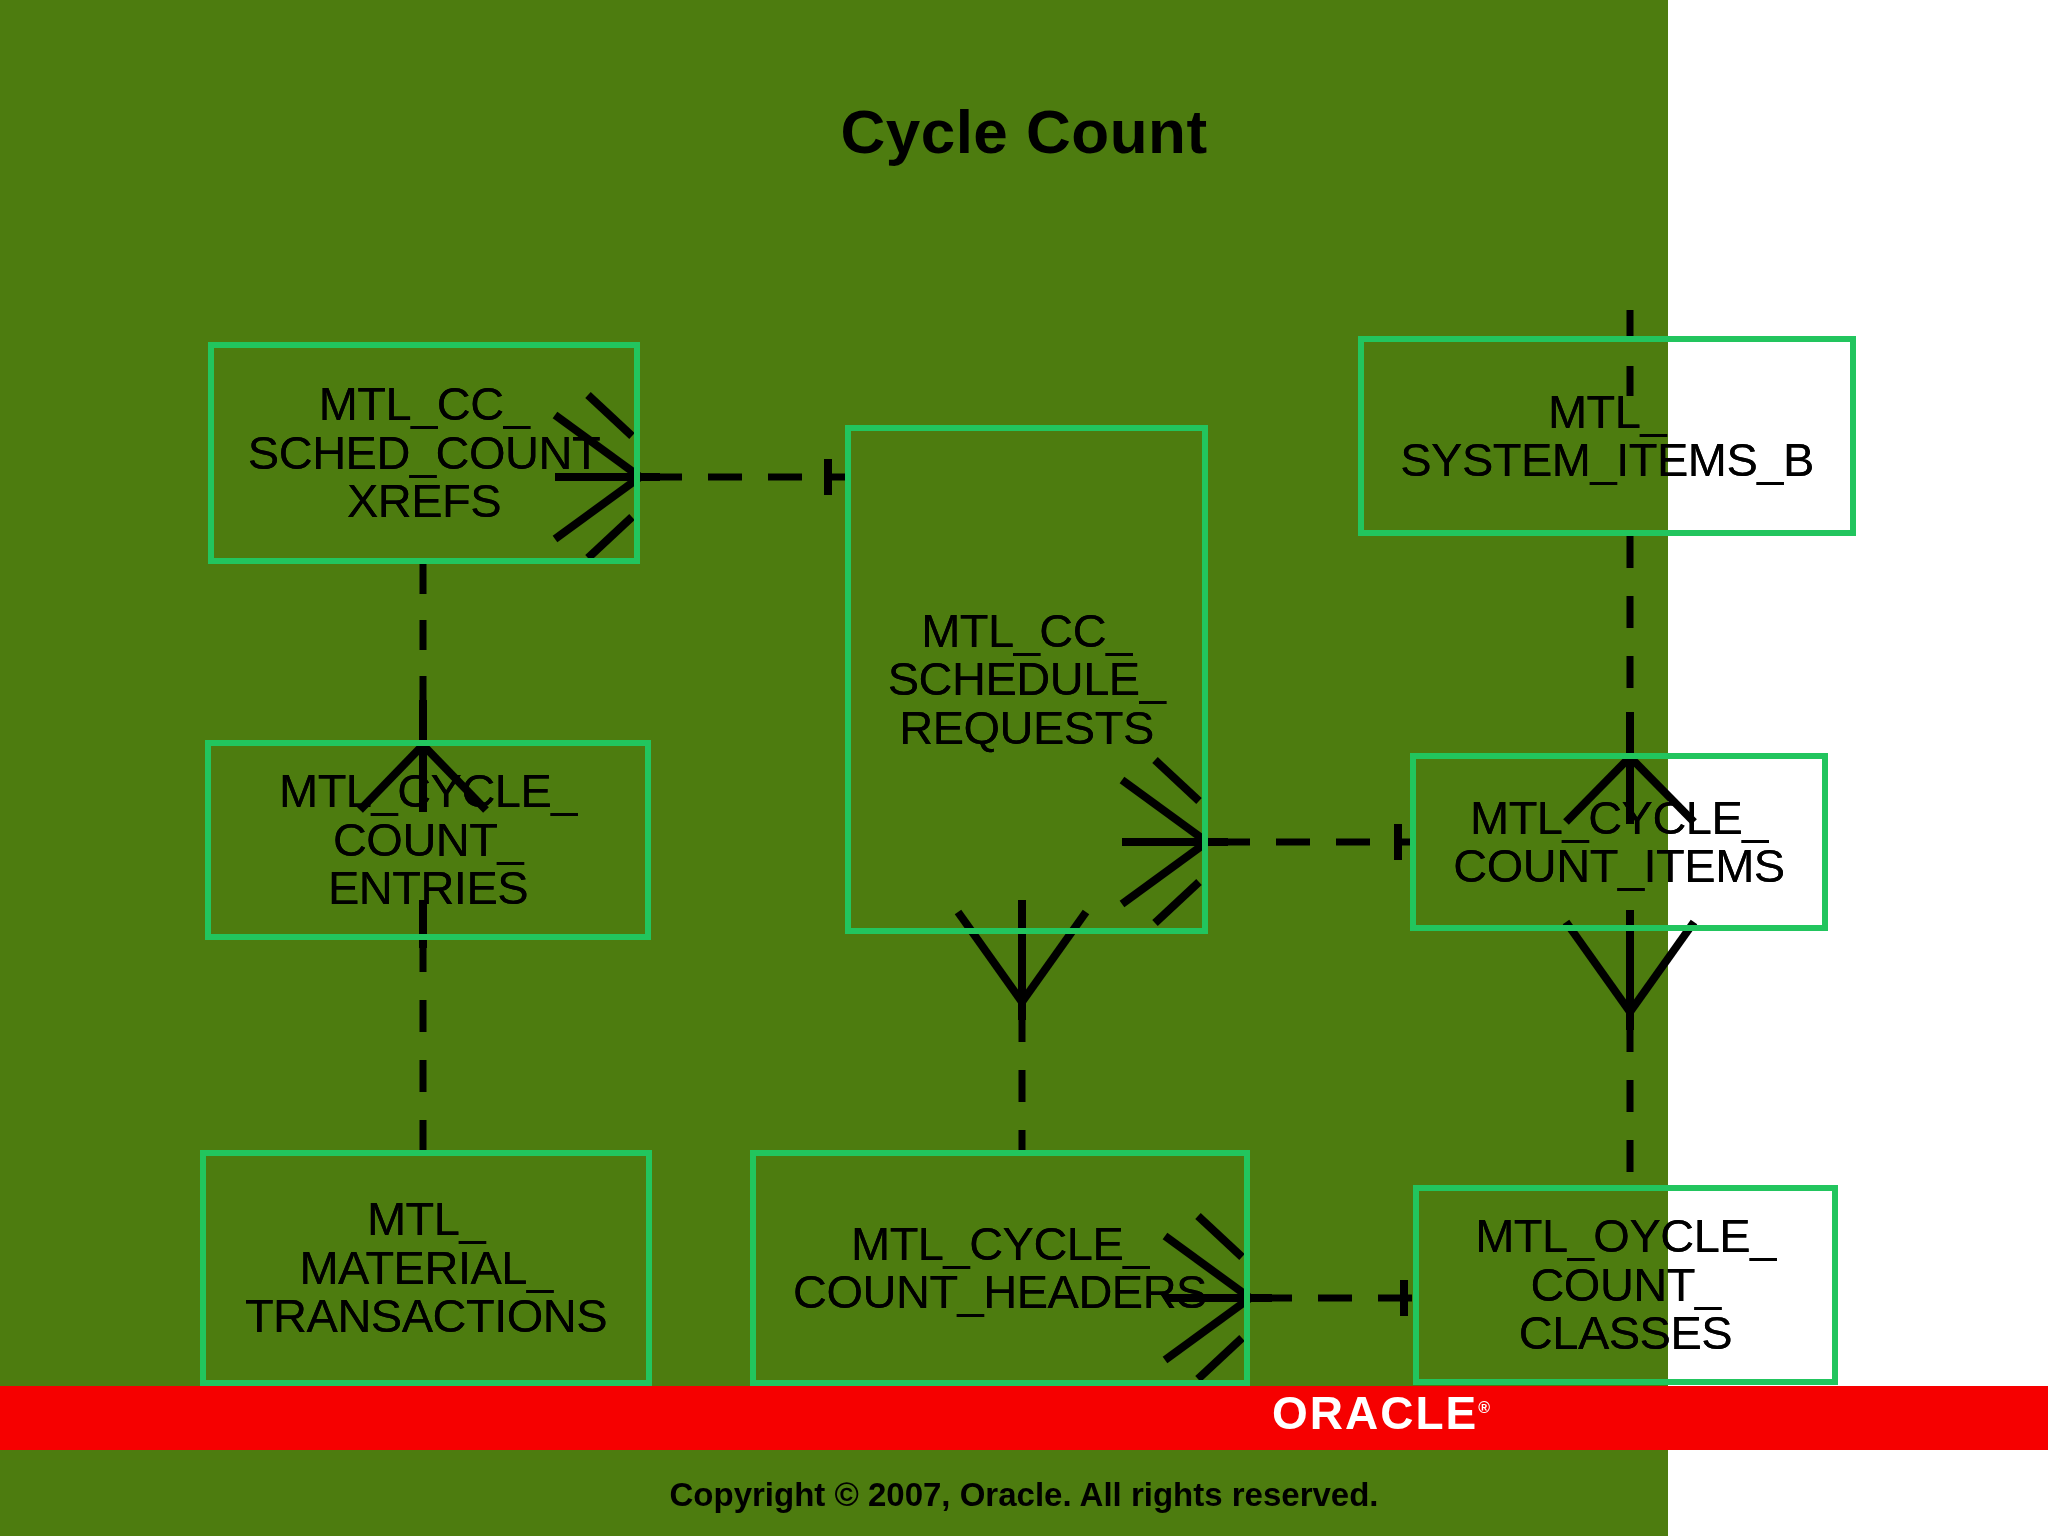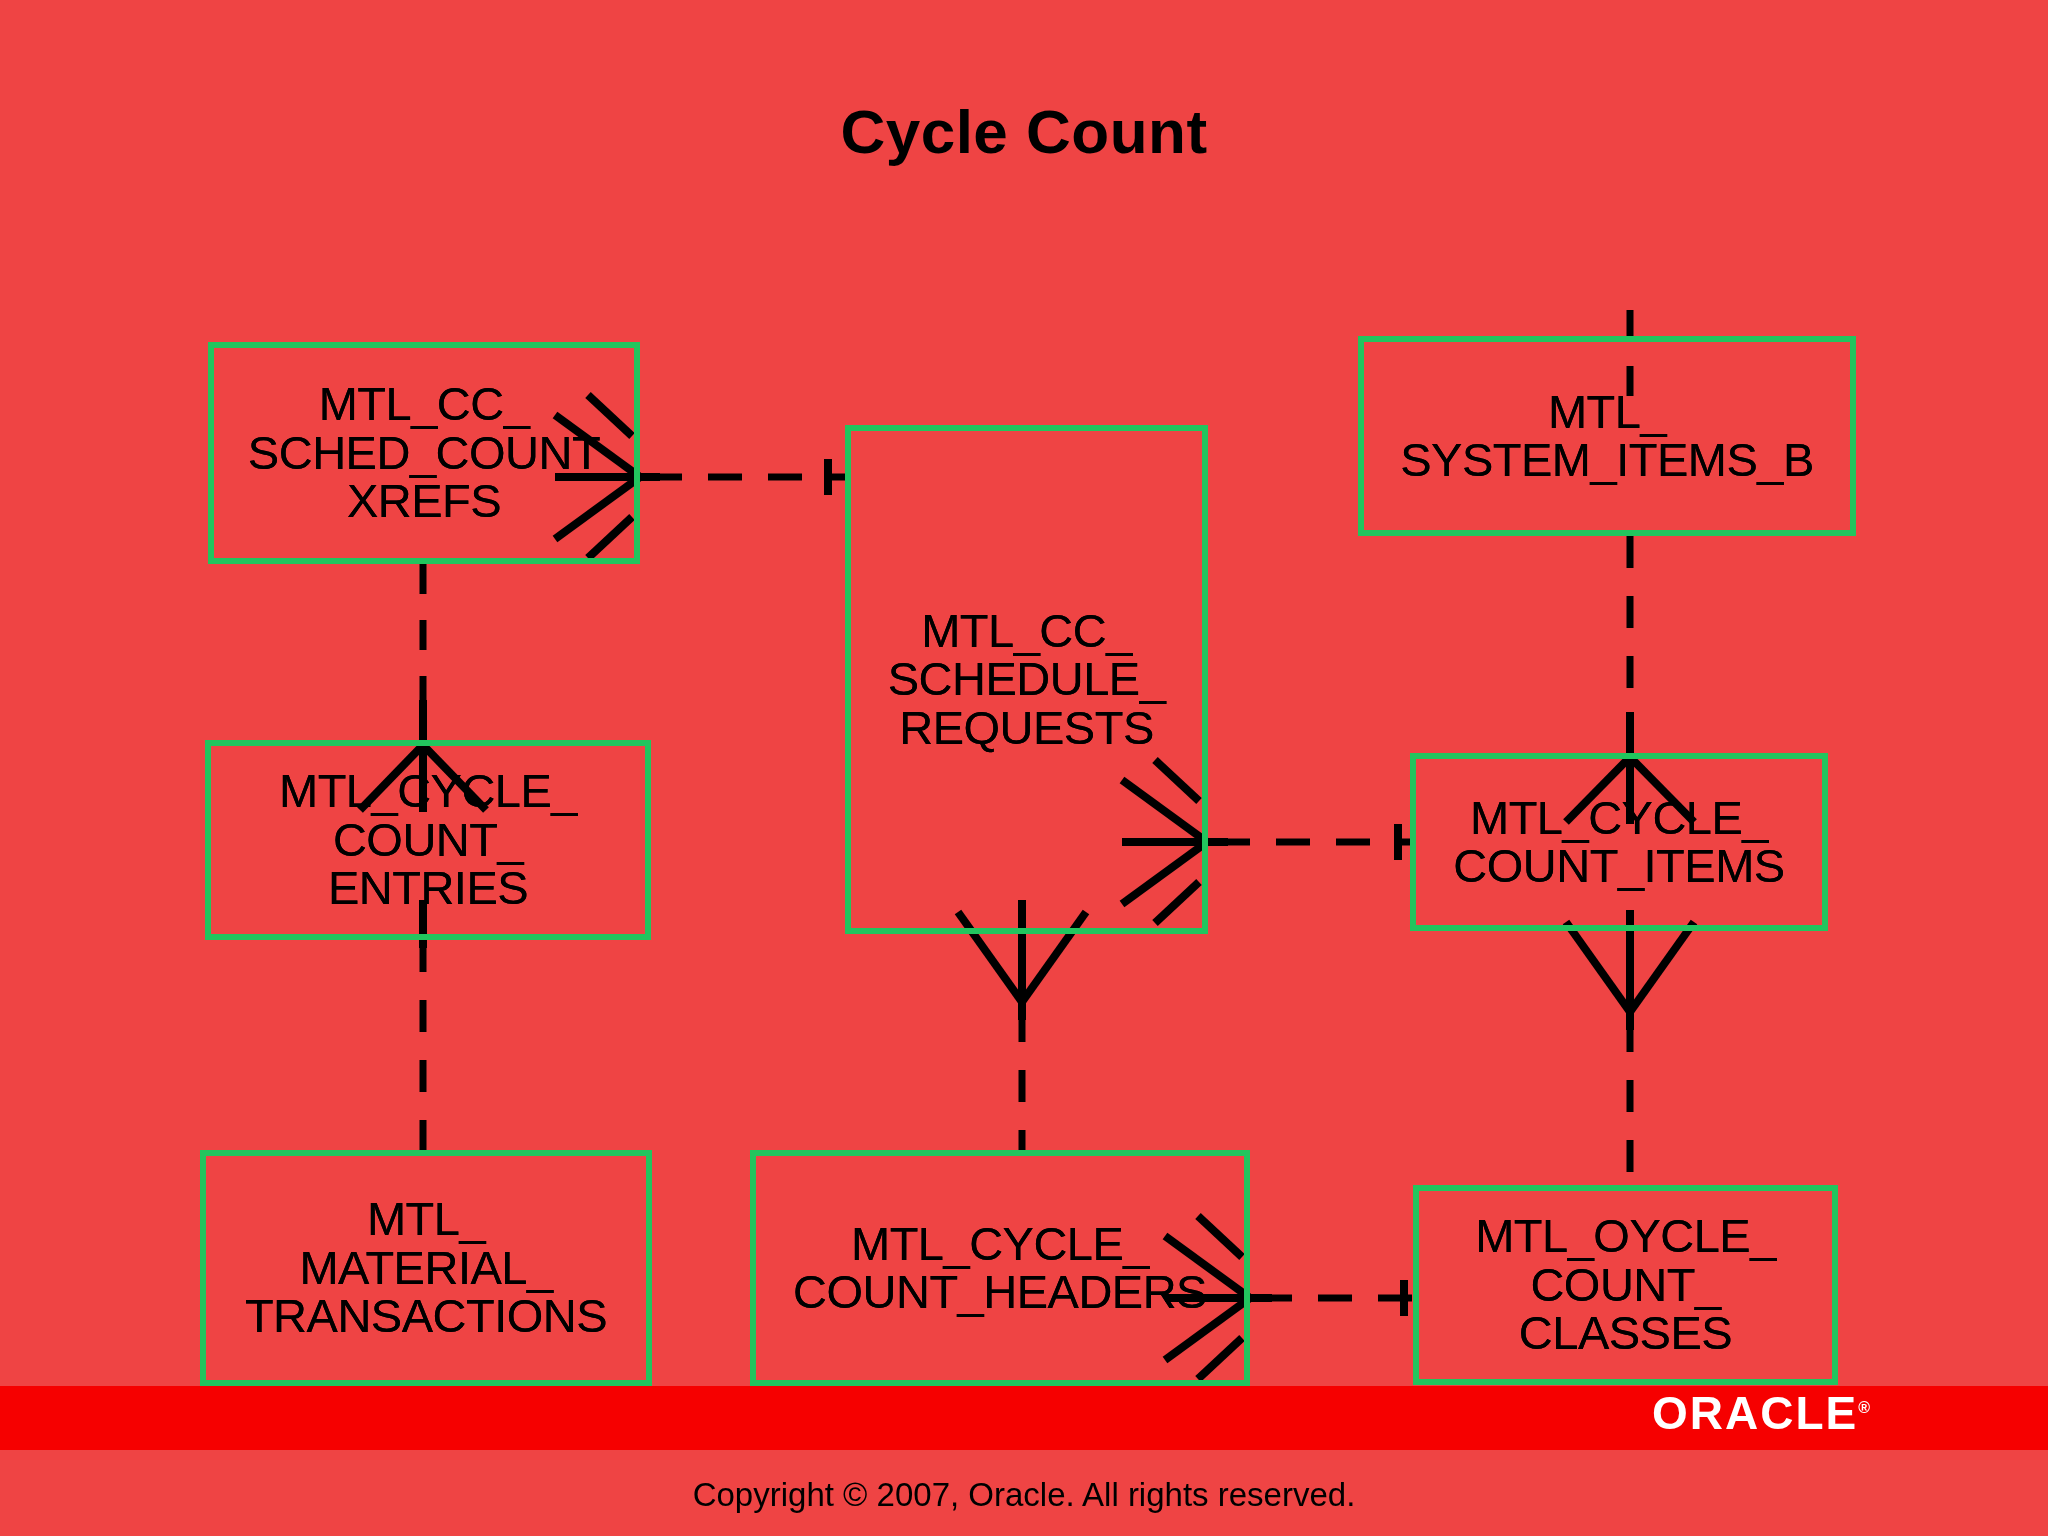--- a/index.html
+++ b/index.html
@@ -5,22 +5,22 @@
   html,body{margin:0;padding:0;}
   body{
     width:2048px;height:1536px;
     background:#ffffff;
     font-family:"Liberation Sans", sans-serif;
     overflow:hidden;
     position:relative;
   }
   #slide{
     position:absolute;inset:0;
-    width:2048px;height:1536px;
-    background:#ef4444;
+    width:1668px;height:1536px;
+    background:#4d7c0f;
   }
   #slide-title{
     position:absolute;
     left:0;top:96px;width:2048px;
     text-align:center;
     font-size:62px;
     font-weight:bold;
     color:#000000;
     letter-spacing:.5px;
   }
@@ -74,20 +74,21 @@
     vertical-align:super;
     letter-spacing:0;
   }
   #copyright{
     position:absolute;
     left:0;bottom:22px;
     width:2048px;
     text-align:center;
     font-size:33px;
     color:#000000;
+    font-weight:bold;
   }
 </style>
 </head>
 <body>
 
 <div id="slide">
 
   <div id="slide-title">Cycle Count</div>
 
   <svg id="diagram-canvas" viewBox="0 0 2048 1430" xmlns="http://www.w3.org/2000/svg">

